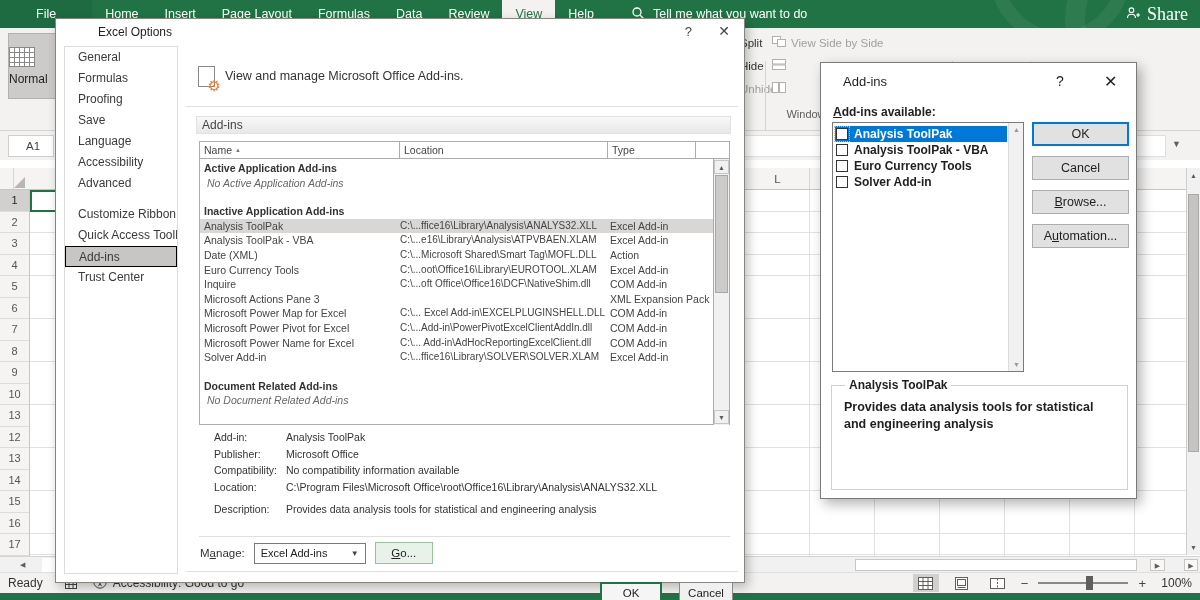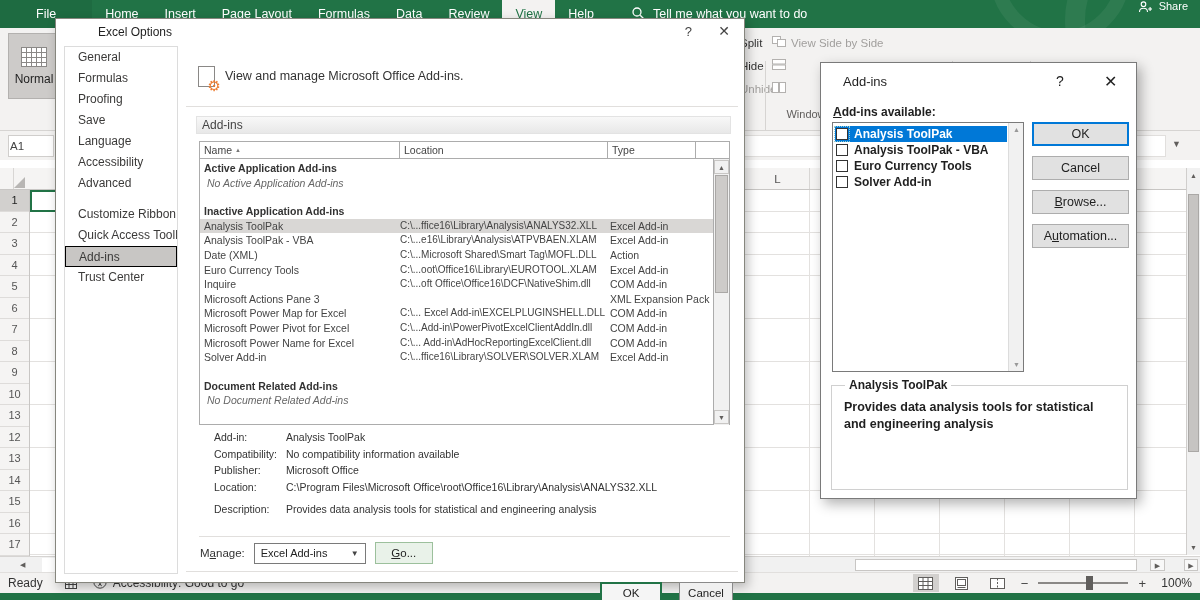--- a/index.html
+++ b/index.html
@@ -10,38 +10,38 @@
 
   
   .tabbar { position:absolute; left:0; top:0; width:1200px; height:28px; background:#217346; display:flex; align-items:stretch; color:#fff; z-index:3; overflow:hidden; }
   .circ { position:absolute; border-radius:50%; border:20px solid rgba(255,255,255,.06); pointer-events:none; }
   .circ1 { right:-45px; top:-70px; width:180px; height:180px; }
   .circ2 { right:70px; top:-95px; width:140px; height:140px; border-width:14px; }
   .tab { padding:0 13px; display:flex; align-items:center; font-size:12.5px; white-space:nowrap; }
   .tab.file { padding:0 36px; background:#1e6b41; }
   .tab.active { background:#f3f2f1; color:#217346; }
   .tellme { display:flex; align-items:center; gap:8px; margin-left:24px; font-size:12.5px; white-space:nowrap; }
-  .share { position:absolute; right:12px; top:0; height:28px; display:flex; gap:6px; font-size:11px; }
+  .share { position:absolute; right:12px; top:0; height:28px; display:flex; align-items:center; gap:6px; font-size:18px;font-family:Liberation Serif, serif; }
 
   
   .ribbon { position:absolute; left:0; top:28px; width:1200px; height:103px; background:#f3f2f1; border-bottom:1px solid #d6d4d2; z-index:1; }
-  .normal-btn { position:absolute; left:8px; top:5px; width:52px; height:66px; background:#cdcbc9; border:1px solid #b3b1af; display:flex; flex-direction:column; align-items:center; justify-content:center; gap:5px; font-size:12px; color:#1f1f1f; }
+  .normal-btn { position:absolute; left:8px; top:5px; width:52px; height:66px; background:#cdcbc9; border:1px solid #b3b1af; display:flex; flex-direction:column; align-items:flex-start; justify-content:center; gap:5px; font-size:12px; color:#1f1f1f; }
   .grid-ico { width:26px; height:20px; border:1px solid #8a8886; background:
       repeating-linear-gradient(to right,transparent 0 4px,#8a8886 4px 5px),
       repeating-linear-gradient(to bottom,transparent 0 4px,#8a8886 4px 5px),#fff; }
   .small-cmd { position:absolute; font-size:11.5px; color:#333; display:flex; align-items:center; gap:5px; white-space:nowrap; }
   .grayed { color:#a19f9d; }
   .vline { position:absolute; width:1px; background:#d6d4d2; top:33px; height:88px; }
   .group-label { position:absolute; font-size:11px; color:#605e5c; }
   .big-ico { position:absolute; top:36px; }
   .chevron { position:absolute; left:1174px; top:103px; font-size:13px; font-weight:bold; color:#605e5c; transform:scaleY(.8); }
 
   
   .formula-row { position:absolute; left:0; top:131px; width:1200px; height:29px; background:#f3f2f1; z-index:1; }
-  .name-box { position:absolute; left:8px; top:4px; width:46px; height:22px; background:#fff; border:1px solid #d0cecc; display:flex; align-items:center; padding-left:1px; font-size:11.5px; color:#444; }
+  .name-box { position:absolute; left:8px; top:4px; width:46px; height:22px; background:#fff; border:1px solid #d0cecc; display:flex; align-items:center; padding-left:17px; font-size:11.5px; color:#444; }
   .fx-bar { position:absolute; left:60px; top:4px; width:1106px; height:22px; background:#fff; border:1px solid #e1dfdd; }
   .fx-dd { position:absolute; left:1172px; top:8px; font-size:9px; color:#605e5c; }
 
   
   .col-headers { position:absolute; left:0; top:168px; width:1186px; height:22px; background:#f5f4f3; border-bottom:1px solid #c8c6c4; z-index:1;
       background-image:repeating-linear-gradient(to right,transparent 0 64px,#d8d6d4 64px 65px); background-position:30px 0; }
   .select-all { position:absolute; left:14px; top:177px; width:0; height:0; border-left:11px solid transparent; border-bottom:11px solid #b8b6b4; z-index:2; }
   .colL { position:absolute; left:745px; top:168px; width:65px; height:22px; display:flex; align-items:center; justify-content:center; font-size:11.5px; color:#555; z-index:1; }
   .row-headers { position:absolute; left:0; top:190px; width:30px; height:366px; background:#f5f4f3; border-right:1px solid #c8c6c4; z-index:1; }
   .rh { height:21.5px; display:flex; align-items:center; justify-content:center; font-size:11px; color:#555; border-bottom:1px solid #dedcda; }
@@ -444,26 +444,26 @@
           <span class="ts-dn">▼</span>
         </div>
       </div>
 
       <div class="details">
           <div class="det">
             <span class="det-l">Add-in:</span>
             <span class="det-v">Analysis ToolPak</span>
           </div>
           <div class="det">
+            <span class="det-l">Publisher:</span>
+            <span class="det-v">Microsoft Office</span>
+          </div>
+          <div class="det">
             <span class="det-l">Compatibility:</span>
             <span class="det-v">No compatibility information available</span>
-          </div>
-          <div class="det">
-            <span class="det-l">Publisher:</span>
-            <span class="det-v">Microsoft Office</span>
           </div>
           <div class="det">
             <span class="det-l">Location:</span>
             <span class="det-v">C:\Program Files\Microsoft Office\root\Office16\Library\Analysis\ANALYS32.XLL</span>
           </div>
           <div class="det det-desc">
             <span class="det-l">Description:</span>
             <span class="det-v">Provides data analysis tools for statistical and engineering analysis</span>
           </div>
         </div>

